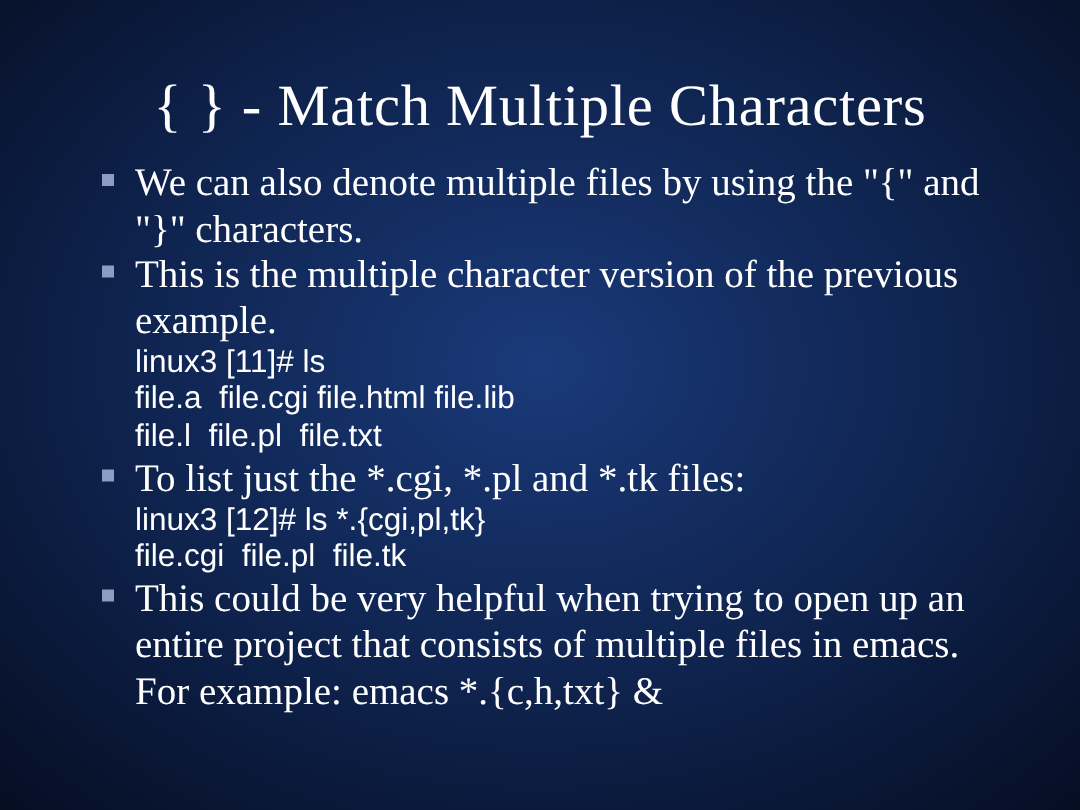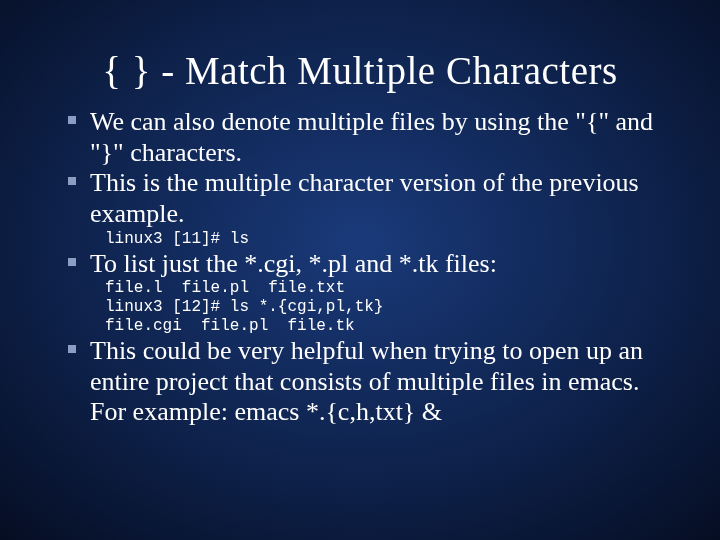--- a/index.html
+++ b/index.html
@@ -52,24 +52,23 @@
     height: 8px;
     background: #8b9dc3;
     display: inline-block;
   }
   .text {
     flex: 1;
     font-size: 26px;
     line-height: 1.18;
   }
   .mono {
-    font-family: Liberation Mono, monospace;
-    font-size: 16px;
+    font-family: Liberation Sans, sans-serif;
+    font-size: 21px;
     letter-spacing: 0px;
-    margin-left: 15px;
   }
   .text strong {
     font-weight: normal;
   }
 </style>
 </head>
 <body>
 
 <div class="slide">
   <h1 class="title">{ } - Match Multiple Characters</h1>
@@ -85,31 +84,37 @@
           <span class="bullet-box"></span>
         </div>
         <div class="text">This is the multiple character version of the previous example.</div>
       </div>
       <div class="row blank-row">
         <div class="bullet">
           <span class="bullet-box"></span>
         </div>
         <div class="text mono">linux3 [11]# ls</div>
       </div>
-      <div class="row">
+      <div class="row blank-row">
         <div class="bullet">
           <span class="bullet-box"></span>
         </div>
-        <div class="text">To list just the *.cgi, *.pl and *.tk files:</div>
+        <div class="text mono">file.a&nbsp;&nbsp;file.cgi file.html file.lib</div>
       </div>
       <div class="row blank-row">
         <div class="bullet">
           <span class="bullet-box"></span>
         </div>
         <div class="text mono">file.l&nbsp;&nbsp;file.pl&nbsp;&nbsp;file.txt</div>
+      </div>
+      <div class="row">
+        <div class="bullet">
+          <span class="bullet-box"></span>
+        </div>
+        <div class="text">To list just the *.cgi, *.pl and *.tk files:</div>
       </div>
       <div class="row blank-row">
         <div class="bullet">
           <span class="bullet-box"></span>
         </div>
         <div class="text mono">linux3 [12]# ls *.{cgi,pl,tk}</div>
       </div>
       <div class="row blank-row">
         <div class="bullet">
           <span class="bullet-box"></span>

